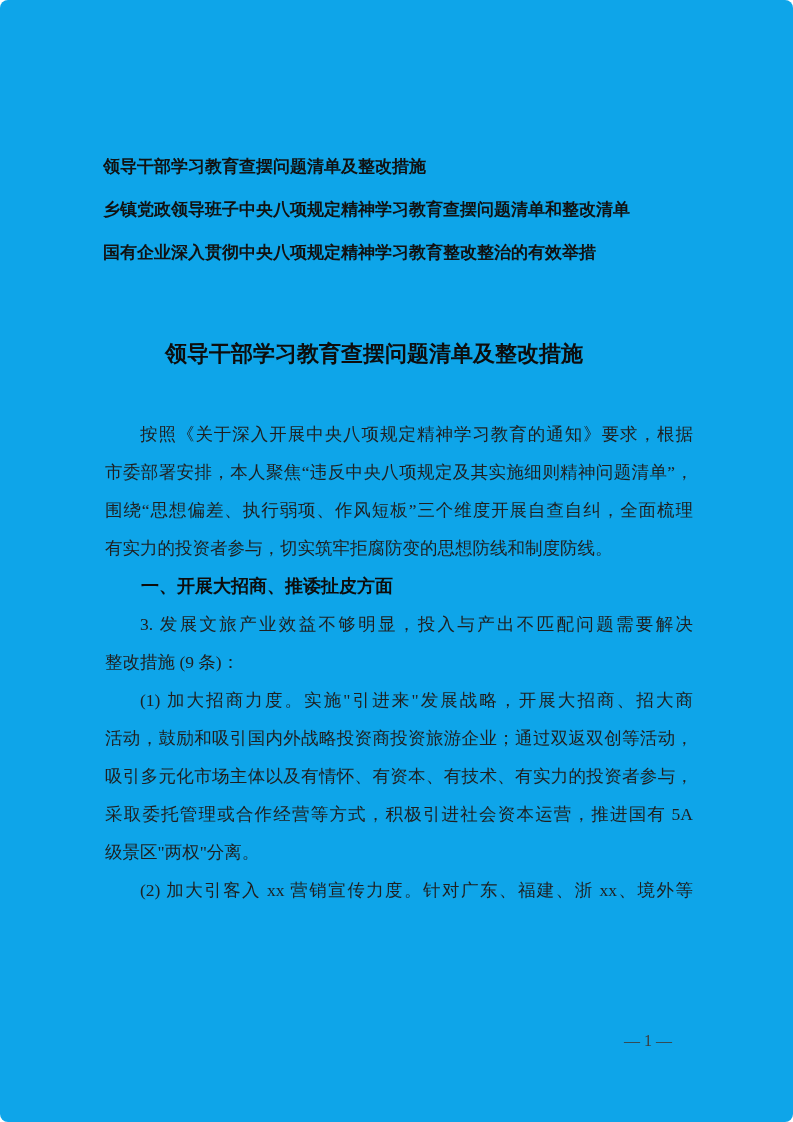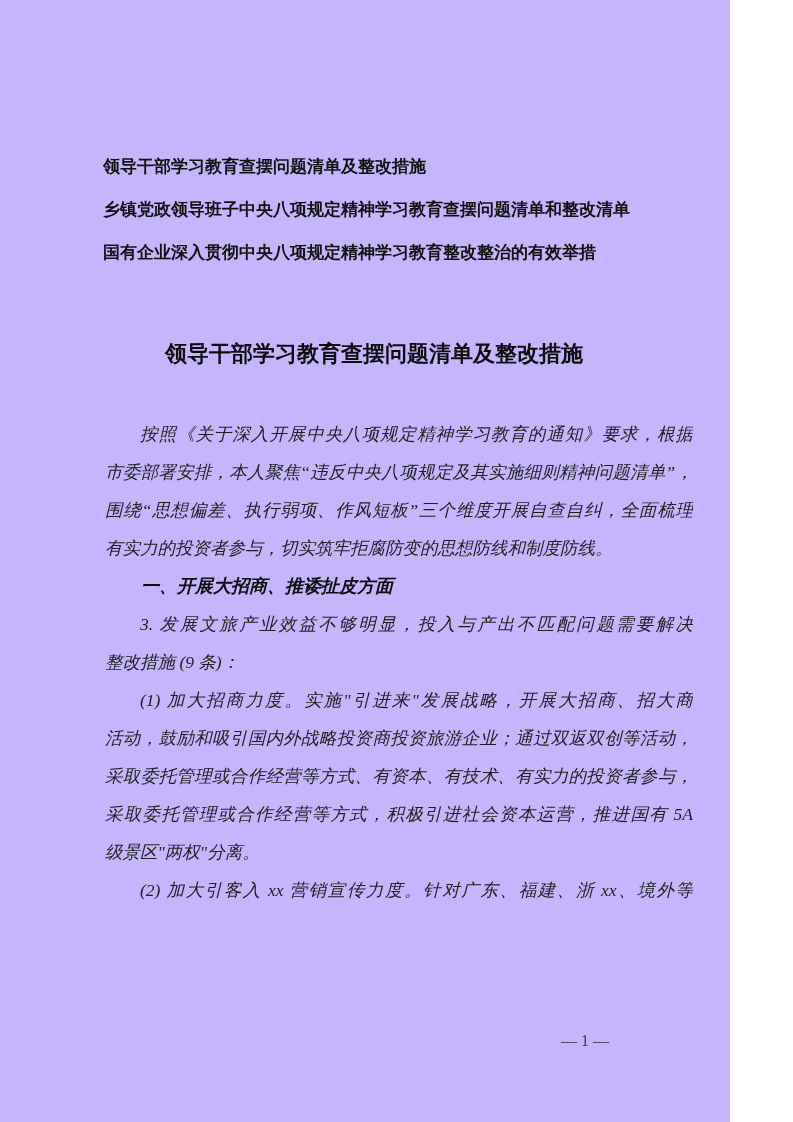--- a/index.html
+++ b/index.html
@@ -1,22 +1,23 @@
 <!DOCTYPE html>
 <html><head>
 <meta charset="utf-8">
 <style>
   html, body { margin: 0; padding: 0; background: #ffffff; }
   .page {
     position: relative;
-    width: 730px;
+    width: 793px;
     height: 1122px;
-    background: #c4b5fd;
+    background: #0ea5e9;
     overflow: hidden;
     color: #1f1f1f;
+    border-radius: 8px;
   }
   .nav-titles {
     position: absolute;
     top: 145px;
     left: 103px;
     width: 592px;
   }
   .nav-title {
     height: 43px;
     line-height: 43px;
@@ -50,21 +51,20 @@
     width: 588px;
   }
   .line {
     height: 38px;
     line-height: 38px;
     font-family: "Liberation Serif", "DejaVu Serif", serif;
     font-size: 17.5px;
     color: #1f1f1f;
     overflow: hidden;
     white-space: nowrap;
-    font-style: italic;
   }
   .line.fill {
     white-space: normal;
     text-align: justify;
     text-align-last: justify;
   }
   .line.indent { text-indent: 2em; }
   .line.heading {
     font-family: "Liberation Sans", "DejaVu Sans", sans-serif;
     font-weight: 700;
@@ -98,21 +98,21 @@
   <main class="body-lines" id="body-lines">
       <div class="line body indent fill">按照《关于深入开展中央八项规定精神学习教育的通知》要求，根据</div>
       <div class="line body fill">市委部署安排，本人聚焦“违反中央八项规定及其实施细则精神问题清单”，</div>
       <div class="line body fill">围绕“思想偏差、执行弱项、作风短板”三个维度开展自查自纠，全面梳理</div>
       <div class="line body">有实力的投资者参与，切实筑牢拒腐防变的思想防线和制度防线。</div>
       <div class="line heading indent">一、开展大招商、推诿扯皮方面</div>
       <div class="line body indent fill">3. 发展文旅产业效益不够明显，投入与产出不匹配问题需要解决</div>
       <div class="line body">整改措施 (9 条)：</div>
       <div class="line body indent fill">(1) 加大招商力度。实施"引进来"发展战略，开展大招商、招大商</div>
       <div class="line body fill">活动，鼓励和吸引国内外战略投资商投资旅游企业；通过双返双创等活动，</div>
-      <div class="line body fill">采取委托管理或合作经营等方式、有资本、有技术、有实力的投资者参与，</div>
+      <div class="line body fill">吸引多元化市场主体以及有情怀、有资本、有技术、有实力的投资者参与，</div>
       <div class="line body fill">采取委托管理或合作经营等方式，积极引进社会资本运营，推进国有 5A</div>
       <div class="line body">级景区"两权"分离。</div>
       <div class="line body indent fill">(2) 加大引客入 xx 营销宣传力度。针对广东、福建、浙 xx、境外等</div>
     </main>
 
   <div class="page-number">— 1 —</div>
 
 </div>
 
 </body></html>

